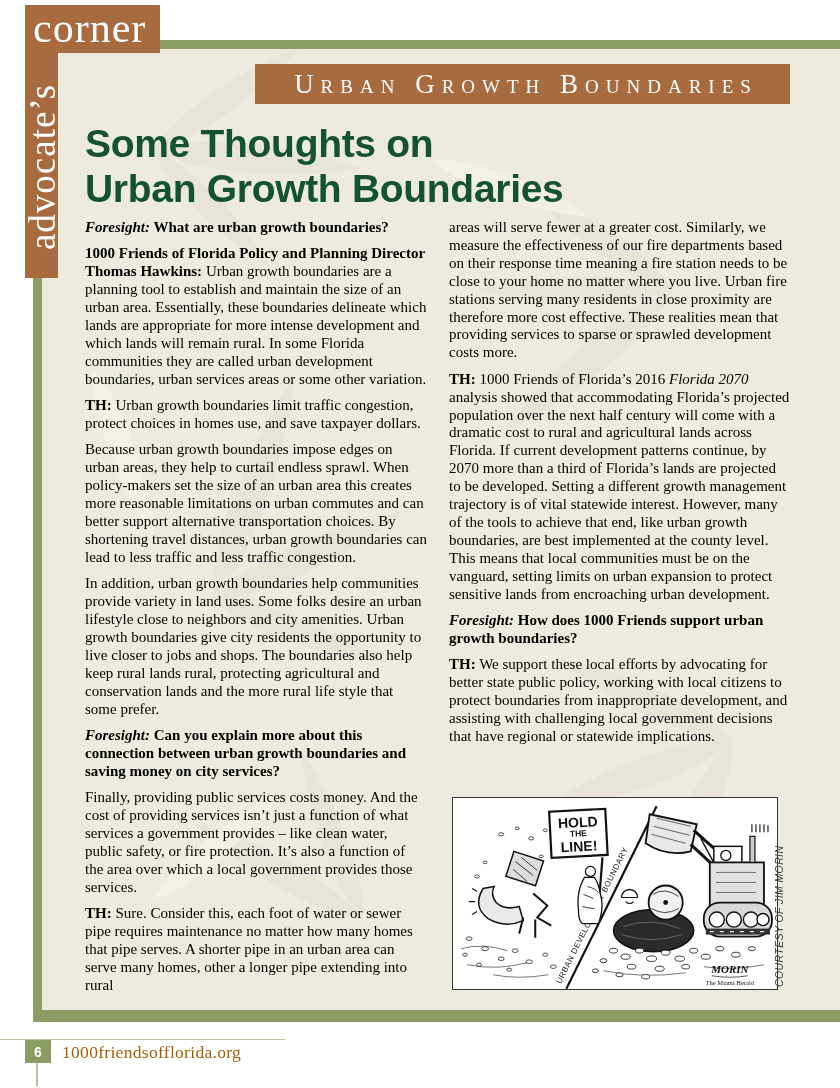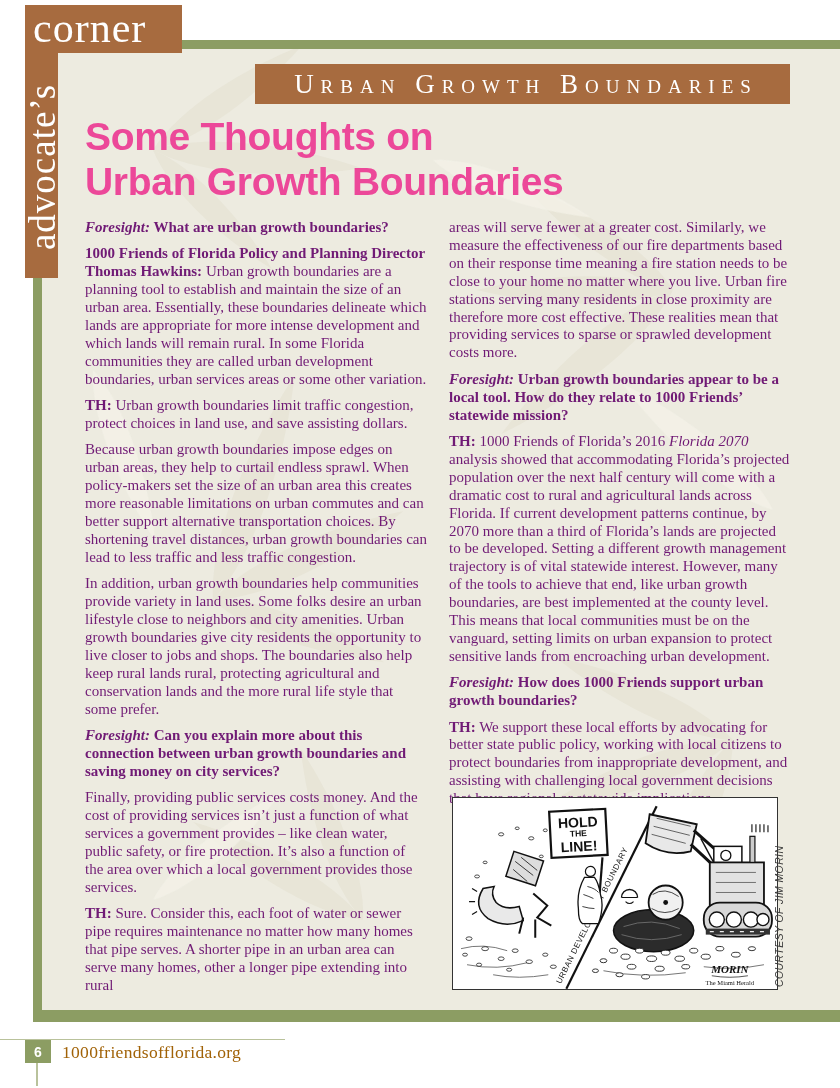--- a/index.html
+++ b/index.html
@@ -12,47 +12,47 @@
   
   .cream   { left:33px; top:40px; width:807px; height:982px; background:#edebe0; }
   .g-top   { left:33px; top:40px;  width:807px; height:9px;  background:#8c9d63; z-index:3;}
   .g-left  { left:33px; top:44px;  width:9px;  height:972px; background:#8c9d63; z-index:3;}
   .g-bottom{ left:33px; top:1010px;width:807px; height:12px; background:#8c9d63; z-index:3;}
 
   .bg-pattern { left:33px; top:40px; width:807px; height:982px; z-index:1; pointer-events:none; }
 
   
   .corner-box {
-    left:25px; top:5px; width:157px; height:48px; background:#a76b3f; z-index:5;
+    left:25px; top:5px; width:135px; height:48px; background:#a76b3f; z-index:5;
     color:#fff; font-size:42px; line-height:46px; padding-left:8px; box-sizing:border-box;
     letter-spacing:1px;
   }
   .adv-strip { left:25px; top:5px; width:33px; height:273px; background:#a76b3f; z-index:4; }
   .adv-strip span {
     position:absolute; left:50%; top:162px; transform:translate(-50%,-50%) rotate(-90deg);
     color:#fff; font-size:37px; white-space:nowrap; letter-spacing:1px;
   }
 
   
   .kicker {
     left:255px; top:64px; width:535px; height:40px; background:#a76b3f; z-index:4;
     display:flex; align-items:center; justify-content:center;
     color:#fff; font-variant:small-caps; font-size:27px; letter-spacing:7px; text-indent:7px;
   }
 
   .title {
-    left:85px; top:114px; width:690px; z-index:4;
-    color:#ec4899; font-family:"Liberation Sans", sans-serif; font-weight:bold;
+    left:85px; top:121px; width:690px; z-index:4;
+    color:#14532d; font-family:"Liberation Sans", sans-serif; font-weight:bold;
     font-size:39px; line-height:45px; letter-spacing:-0.3px;
   }
 
   
   .columns {
     left:85px; top:219px; width:706px; z-index:4; display:flex; gap:22px;
-    color:#701a75; font-size:15px; line-height:17.9px;
+    color:#000000; font-size:15px; line-height:17.9px;
   }
   .col { width:342px; }
   .para { margin:0 0 8.5px 0; }
   .run-bi { font-weight:bold; font-style:italic; }
   .run-b  { font-weight:bold; }
   .run-i  { font-style:italic; }
 
   
   .cartoon-box {
     left:452px; top:797px; width:326px; height:193px; background:#fff;
@@ -131,30 +131,29 @@
 
   <div class="abs title">
     <div>Some Thoughts on</div>
     <div>Urban Growth Boundaries</div>
   </div>
 
   <div class="abs columns">
     <div class="col">
         <p class="para"><span class="run-bi">Foresight:</span><span class="run-b"> What are urban growth boundaries?</span></p>
         <p class="para"><span class="run-b">1000 Friends of Florida Policy and Planning Director Thomas Hawkins:</span><span class="run-r"> Urban growth boundaries are a planning tool to establish and maintain the size of an urban area. Essentially, these boundaries delineate which lands are appropriate for more intense development and which lands will remain rural.  In some Florida communities they are called urban development boundaries, urban services areas or some other variation.</span></p>
-        <p class="para"><span class="run-b">TH:</span><span class="run-r"> Urban growth boundaries limit traffic congestion, protect choices in land use, and save assisting dollars.</span></p>
+        <p class="para"><span class="run-b">TH:</span><span class="run-r"> Urban growth boundaries limit traffic congestion, protect choices in homes use, and save taxpayer dollars.</span></p>
         <p class="para"><span class="run-r">Because urban growth boundaries impose edges on urban areas, they help to curtail endless sprawl. When policy-makers set the size of an urban area this creates more reasonable limitations on urban commutes and can better support alternative transportation choices. By shortening travel distances, urban growth boundaries can lead to less traffic and less traffic congestion.</span></p>
         <p class="para"><span class="run-r">In addition, urban growth boundaries help communities provide variety in land uses. Some folks desire an urban lifestyle close to neighbors and city amenities. Urban growth boundaries give city residents the opportunity to live closer to jobs and shops. The boundaries also help keep rural lands rural, protecting agricultural and conservation lands and the more rural life style that some prefer.</span></p>
         <p class="para"><span class="run-bi">Foresight:</span><span class="run-b"> Can you explain more about this connection between urban growth boundaries and saving money on city services?</span></p>
         <p class="para"><span class="run-r">Finally, providing public services costs money. And the cost of providing services isn’t just a function of what services a government provides – like clean water, public safety, or fire protection. It’s also a function of the area over which a local government provides those services.</span></p>
         <p class="para"><span class="run-b">TH:</span><span class="run-r"> Sure. Consider this, each foot of water or sewer pipe requires maintenance no matter how many homes that pipe serves. A shorter pipe in an urban area can serve many homes, other a longer pipe extending into rural</span></p>
       </div>
     <div class="col">
         <p class="para"><span class="run-r">areas will serve fewer at a greater cost. Similarly, we measure the effectiveness of our fire departments based on their response time meaning a fire station needs to be close to your home no matter where you live. Urban fire stations serving many residents in close proximity are therefore more cost effective. These realities mean that providing services to sparse or sprawled development costs more.</span></p>
-        <p class="para"><span class="run-bi">Foresight:</span><span class="run-b"> Urban growth boundaries appear to be a local tool. How do they relate to 1000 Friends’ statewide mission?</span></p>
         <p class="para"><span class="run-b">TH:</span><span class="run-r"> 1000 Friends of Florida’s 2016 </span><span class="run-i">Florida 2070</span><span class="run-r"> analysis showed that accommodating Florida’s projected population over the next half century will come with a dramatic cost to rural and agricultural lands across Florida. If current development patterns continue, by 2070 more than a third of Florida’s lands are projected to be developed.  Setting a different growth management trajectory is of vital statewide interest. However, many of the tools to achieve that end, like urban growth boundaries, are best implemented at the county level. This means that local communities must be on the vanguard, setting limits on urban expansion to protect sensitive lands from encroaching urban development.</span></p>
         <p class="para"><span class="run-bi">Foresight:</span><span class="run-b"> How does 1000 Friends support urban growth boundaries?</span></p>
         <p class="para"><span class="run-b">TH:</span><span class="run-r"> We support these local efforts by advocating for better state public policy, working with local citizens to protect boundaries from inappropriate development, and assisting with challenging local government decisions that have regional or statewide implications.</span></p>
       </div>
   </div>
 
   <div class="abs cartoon-box">
     <svg viewBox="0 0 323 190" width="100%" height="100%" aria-hidden="true">
 
       <g stroke="#555" stroke-width="0.8" fill="none">

